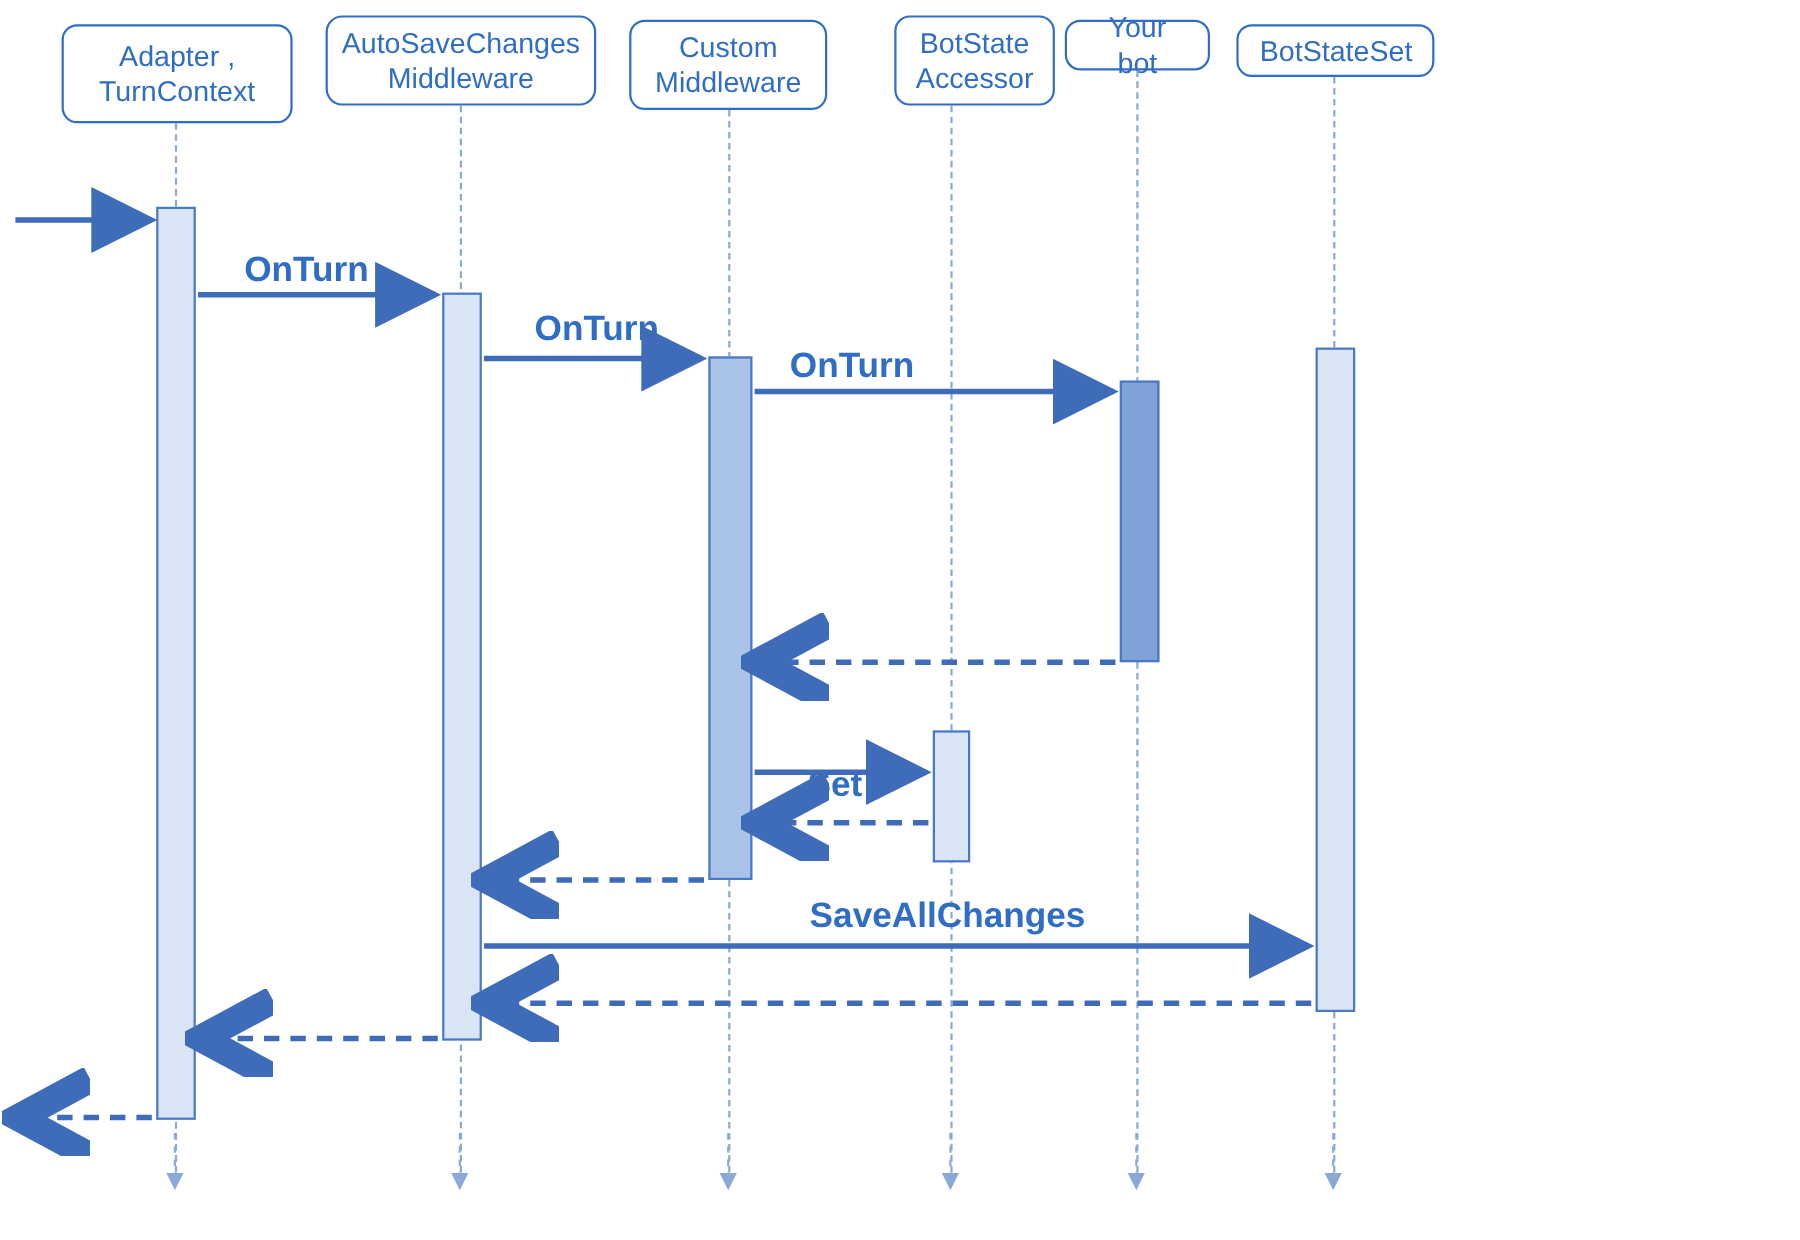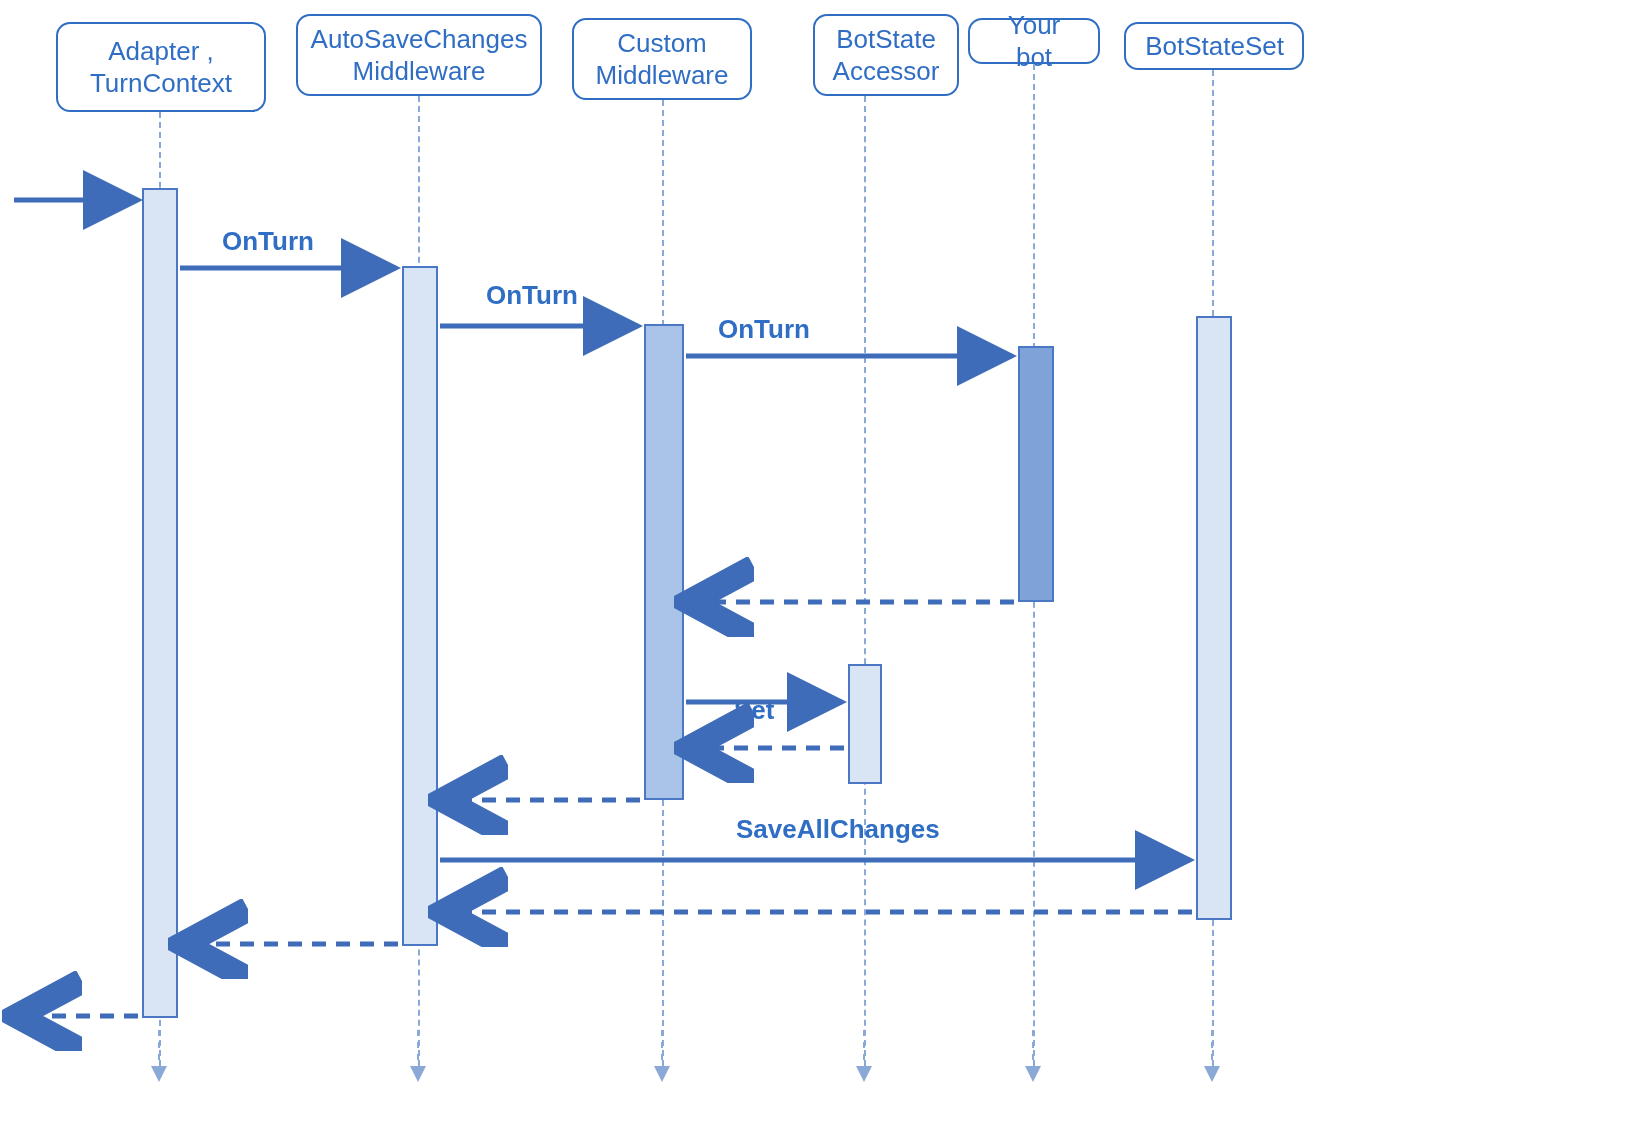--- a/index.html
+++ b/index.html
@@ -38,21 +38,21 @@
     border: 2px solid #4a78c4;
     box-sizing: border-box;
   }
   .act-light { background: #d9e4f5; }
   .act-mid   { background: #a9c4e8; }
   .act-dark  { background: #7fa3d8; }
   .msg-label {
     position: absolute;
     color: #2f6ec4;
     font-weight: 600;
-    font-size: 26px;
+    font-size: 32px;
     white-space: nowrap;
   }
   .arrow-solid {
     stroke: #3e6cb8;
     stroke-width: 5;
     fill: none;
   }
   .arrow-dash {
     stroke: #3e6cb8;
     stroke-width: 5;
@@ -70,21 +70,21 @@
   .ahead-thin { fill: #8aa9d6; }
 </style>
 </head>
 <body>
 
 <div id="stage">
 
   <div class="participant" style="left:56px; top:22px; width:210px; height:90px;">
     <span>Adapter , TurnContext</span>
   </div>
-  <div class="participant" style="left:296px; top:14px; width:246px; height:82px;">
+  <div class="participant" style="left:296px; top:14px; width:246px; height:82px;border-radius:15px;">
     <span>AutoSaveChanges Middleware</span>
   </div>
   <div class="participant" style="left:572px; top:18px; width:180px; height:82px;">
     <span>Custom Middleware</span>
   </div>
   <div class="participant" style="left:792px; top:14px; width:146px; height:82px;margin-left:21px;">
     <span>BotState Accessor</span>
   </div>
   <div class="participant" style="left:968px; top:18px; width:132px; height:46px;align-items:center;">
     <span>Your bot</span>

